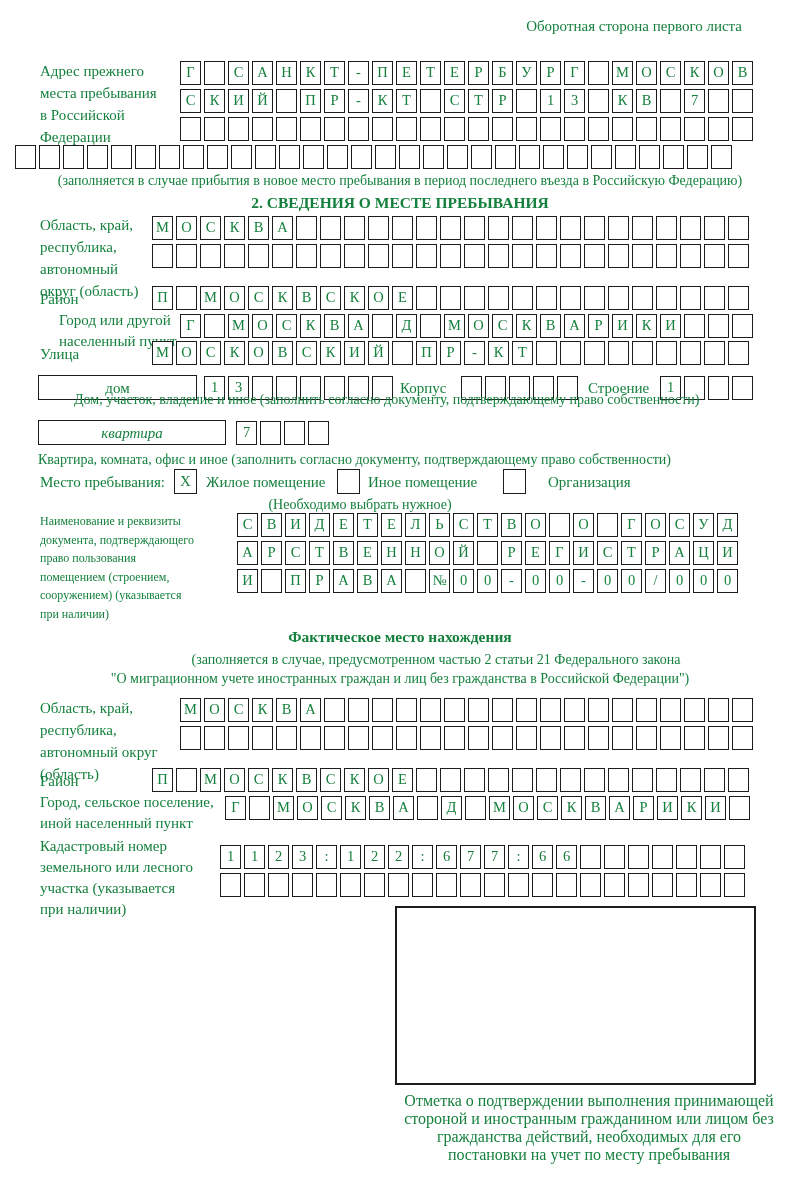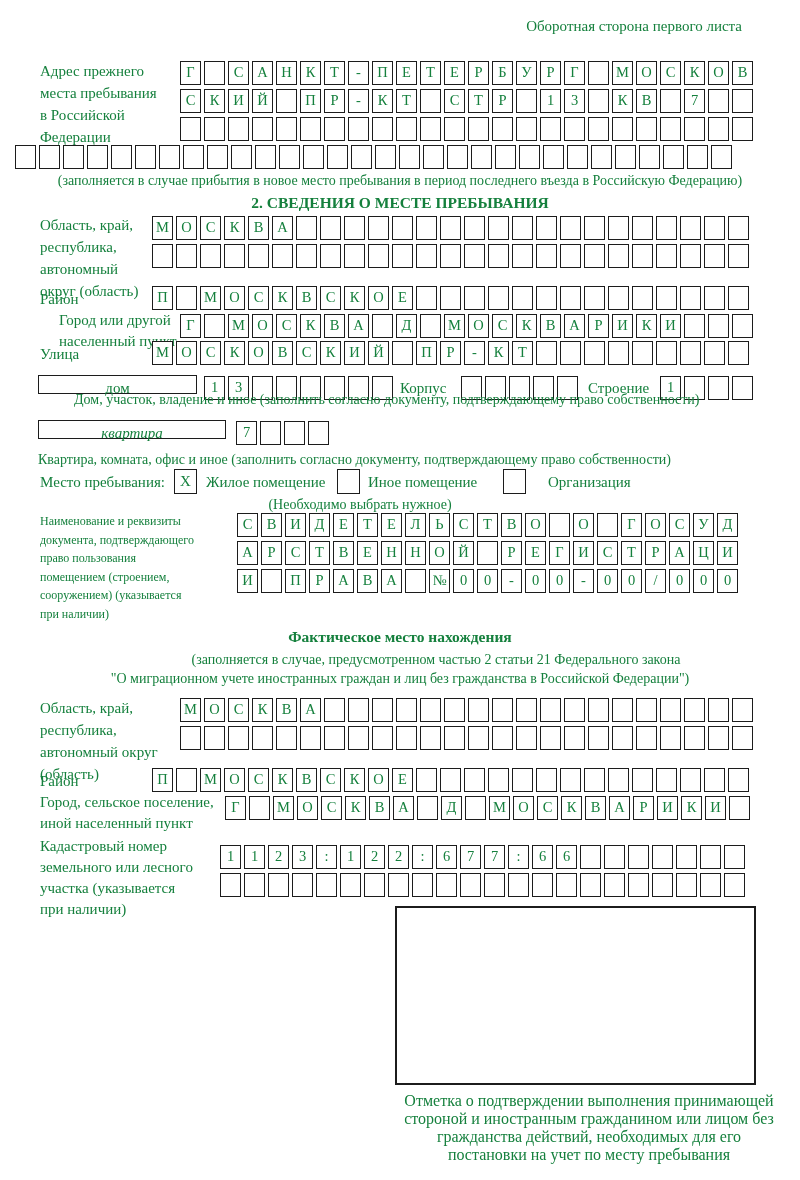--- a/index.html
+++ b/index.html
@@ -8,21 +8,21 @@
   .lbl{position:absolute;font-size:15px;line-height:22px;white-space:pre-line;}
   .small{font-size:14px;line-height:16px;}
   .row{position:absolute;display:flex;}
   .cell{box-sizing:border-box;width:21px;height:24px;margin-right:3px;
         border:1.6px solid #1c1c1c;background:#fff;
         font-size:14.5px;line-height:21px;text-align:center;flex:0 0 auto;}
   .titleright{position:absolute;top:18px;right:58px;font-size:15px;}
   .center{position:absolute;left:0;width:800px;text-align:center;}
   .bold{font-weight:bold;}
   .fieldbox{position:absolute;box-sizing:border-box;border:1.6px solid #1c1c1c;
-        height:19px;text-align:center;font-size:15px;line-height:24px;background:#fff;}
+        height:25px;text-align:center;font-size:15px;line-height:24px;background:#fff;}
   .chk{position:absolute;box-sizing:border-box;width:23px;height:25px;
         border:1.6px solid #1c1c1c;text-align:center;font-size:15px;line-height:22px;}
   .stampbox{position:absolute;left:395px;top:906px;width:361px;height:179px;
         box-sizing:border-box;border:2px solid #1c1c1c;background:#fff;}
   .stampcap{position:absolute;left:396px;top:1092px;width:386px;text-align:center;
         font-size:16px;line-height:18px;}
 </style>
 </head>
 <body>
 

